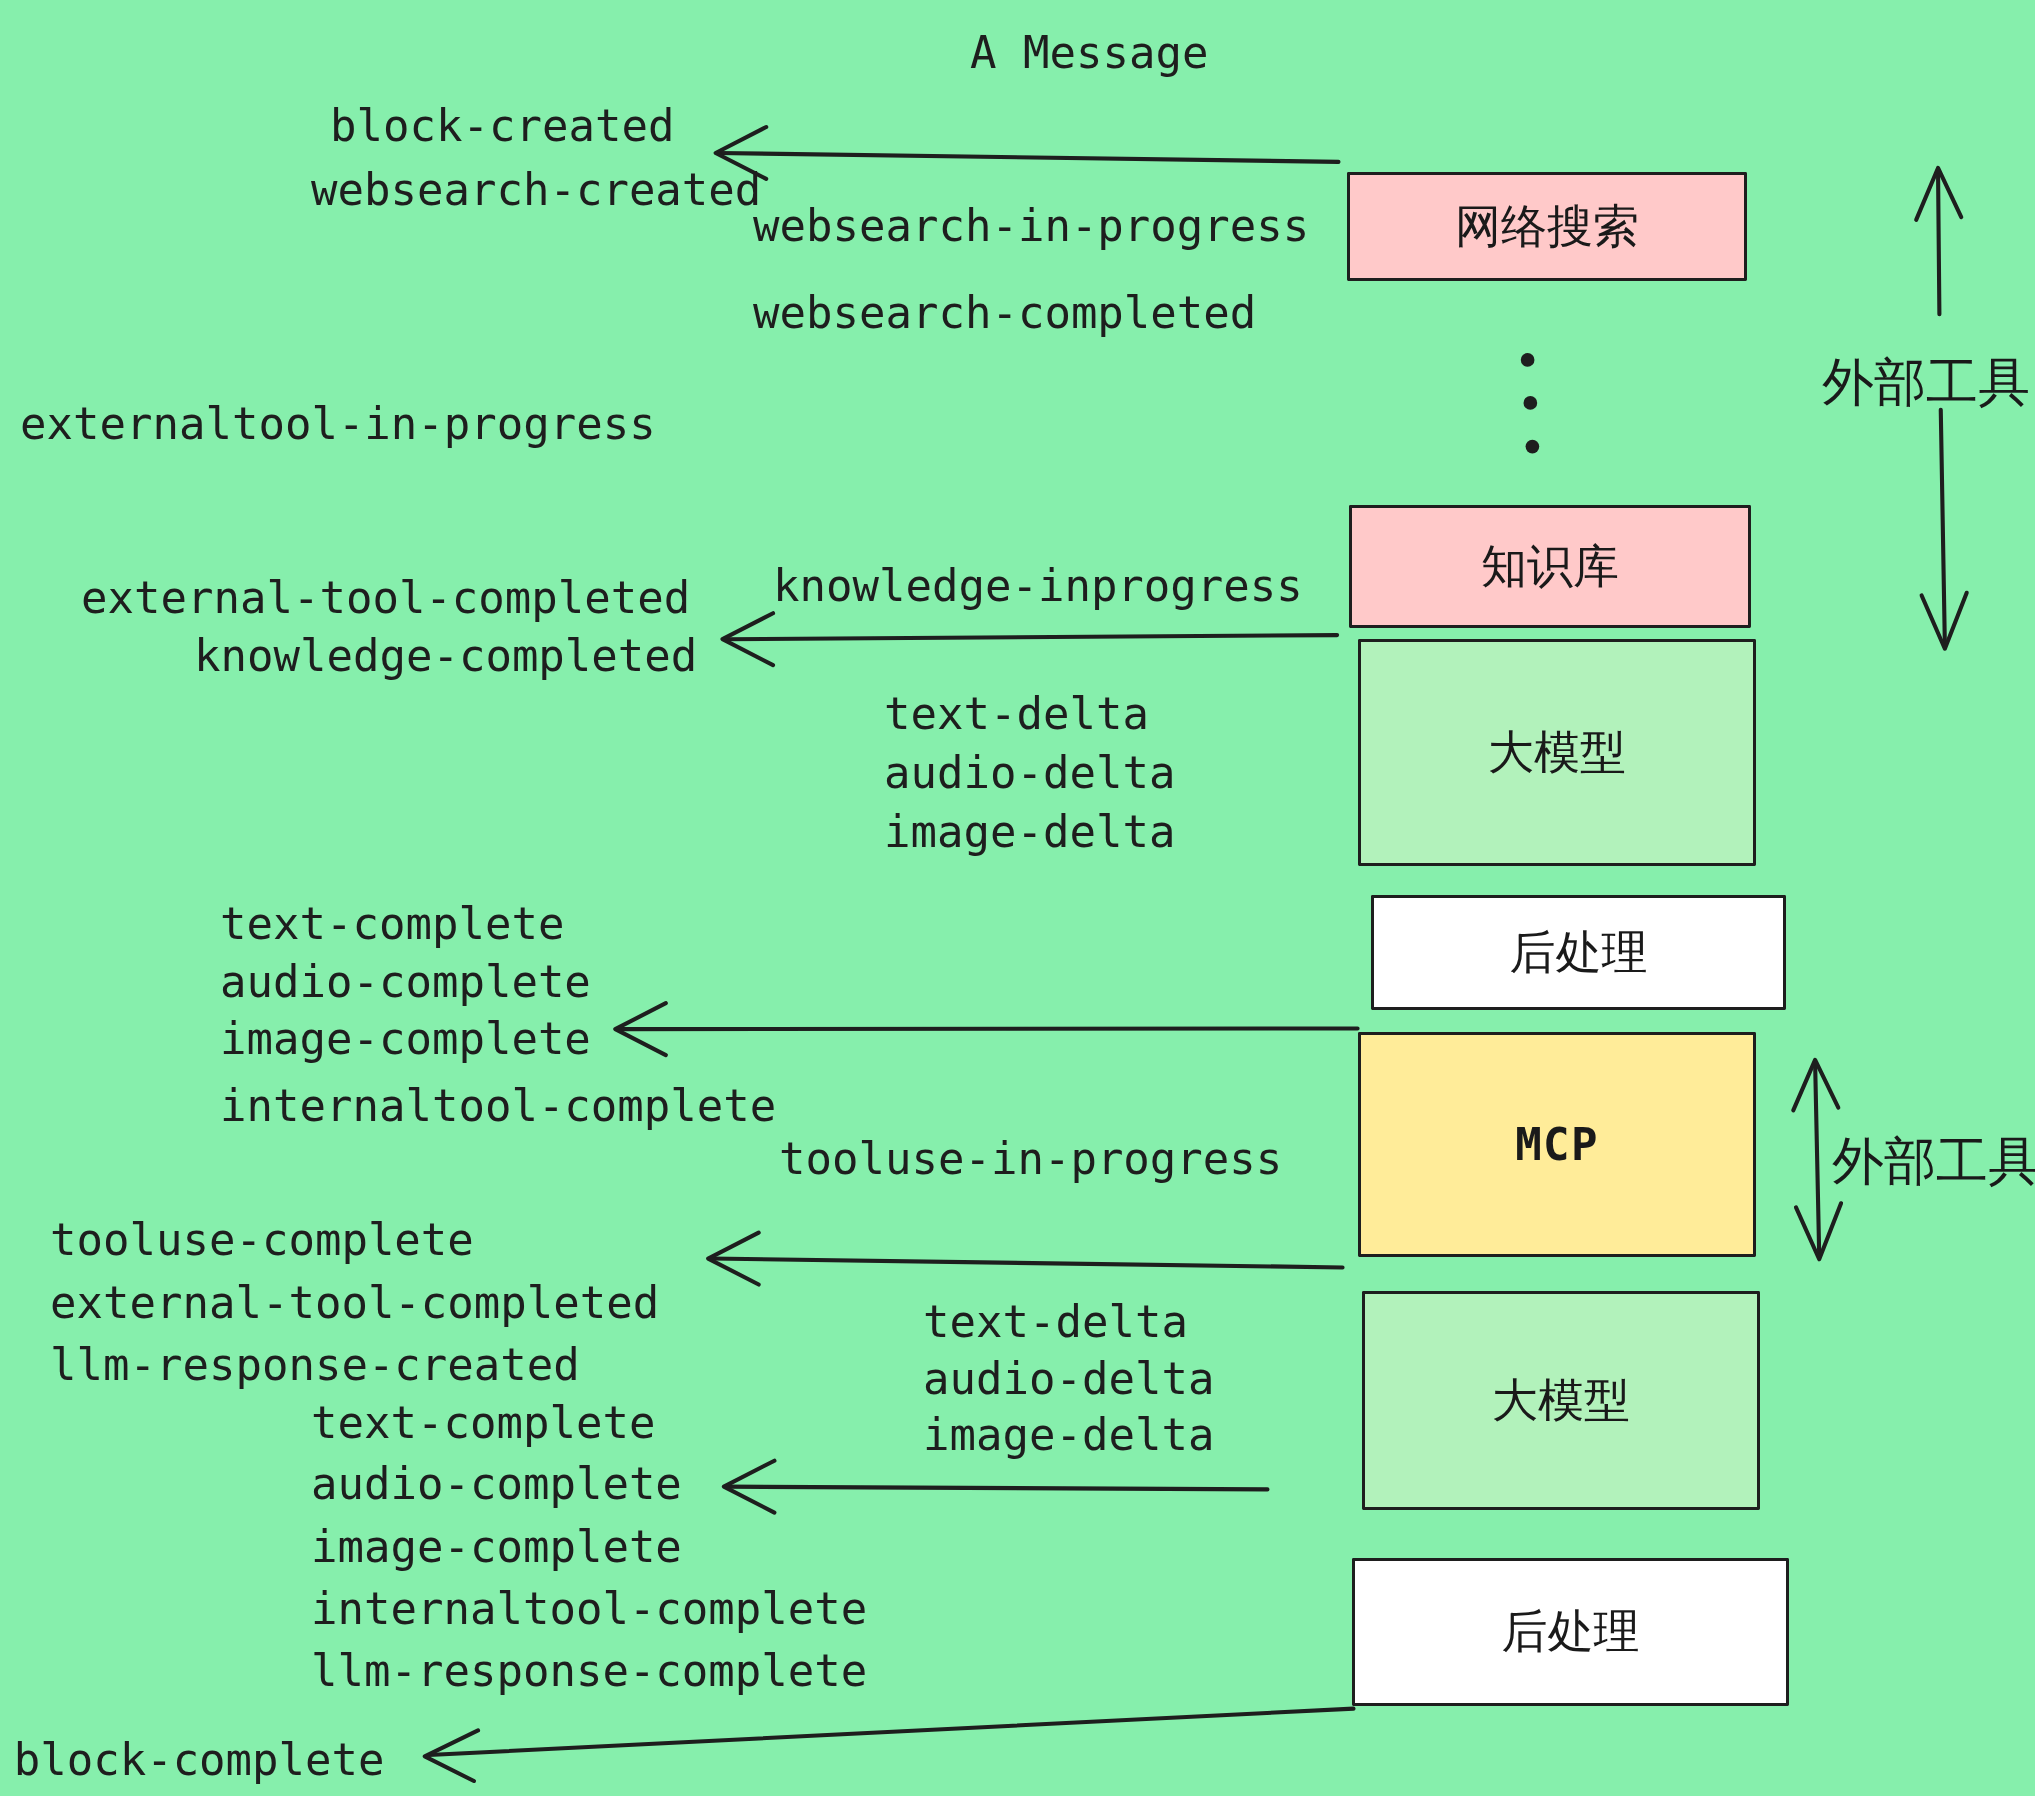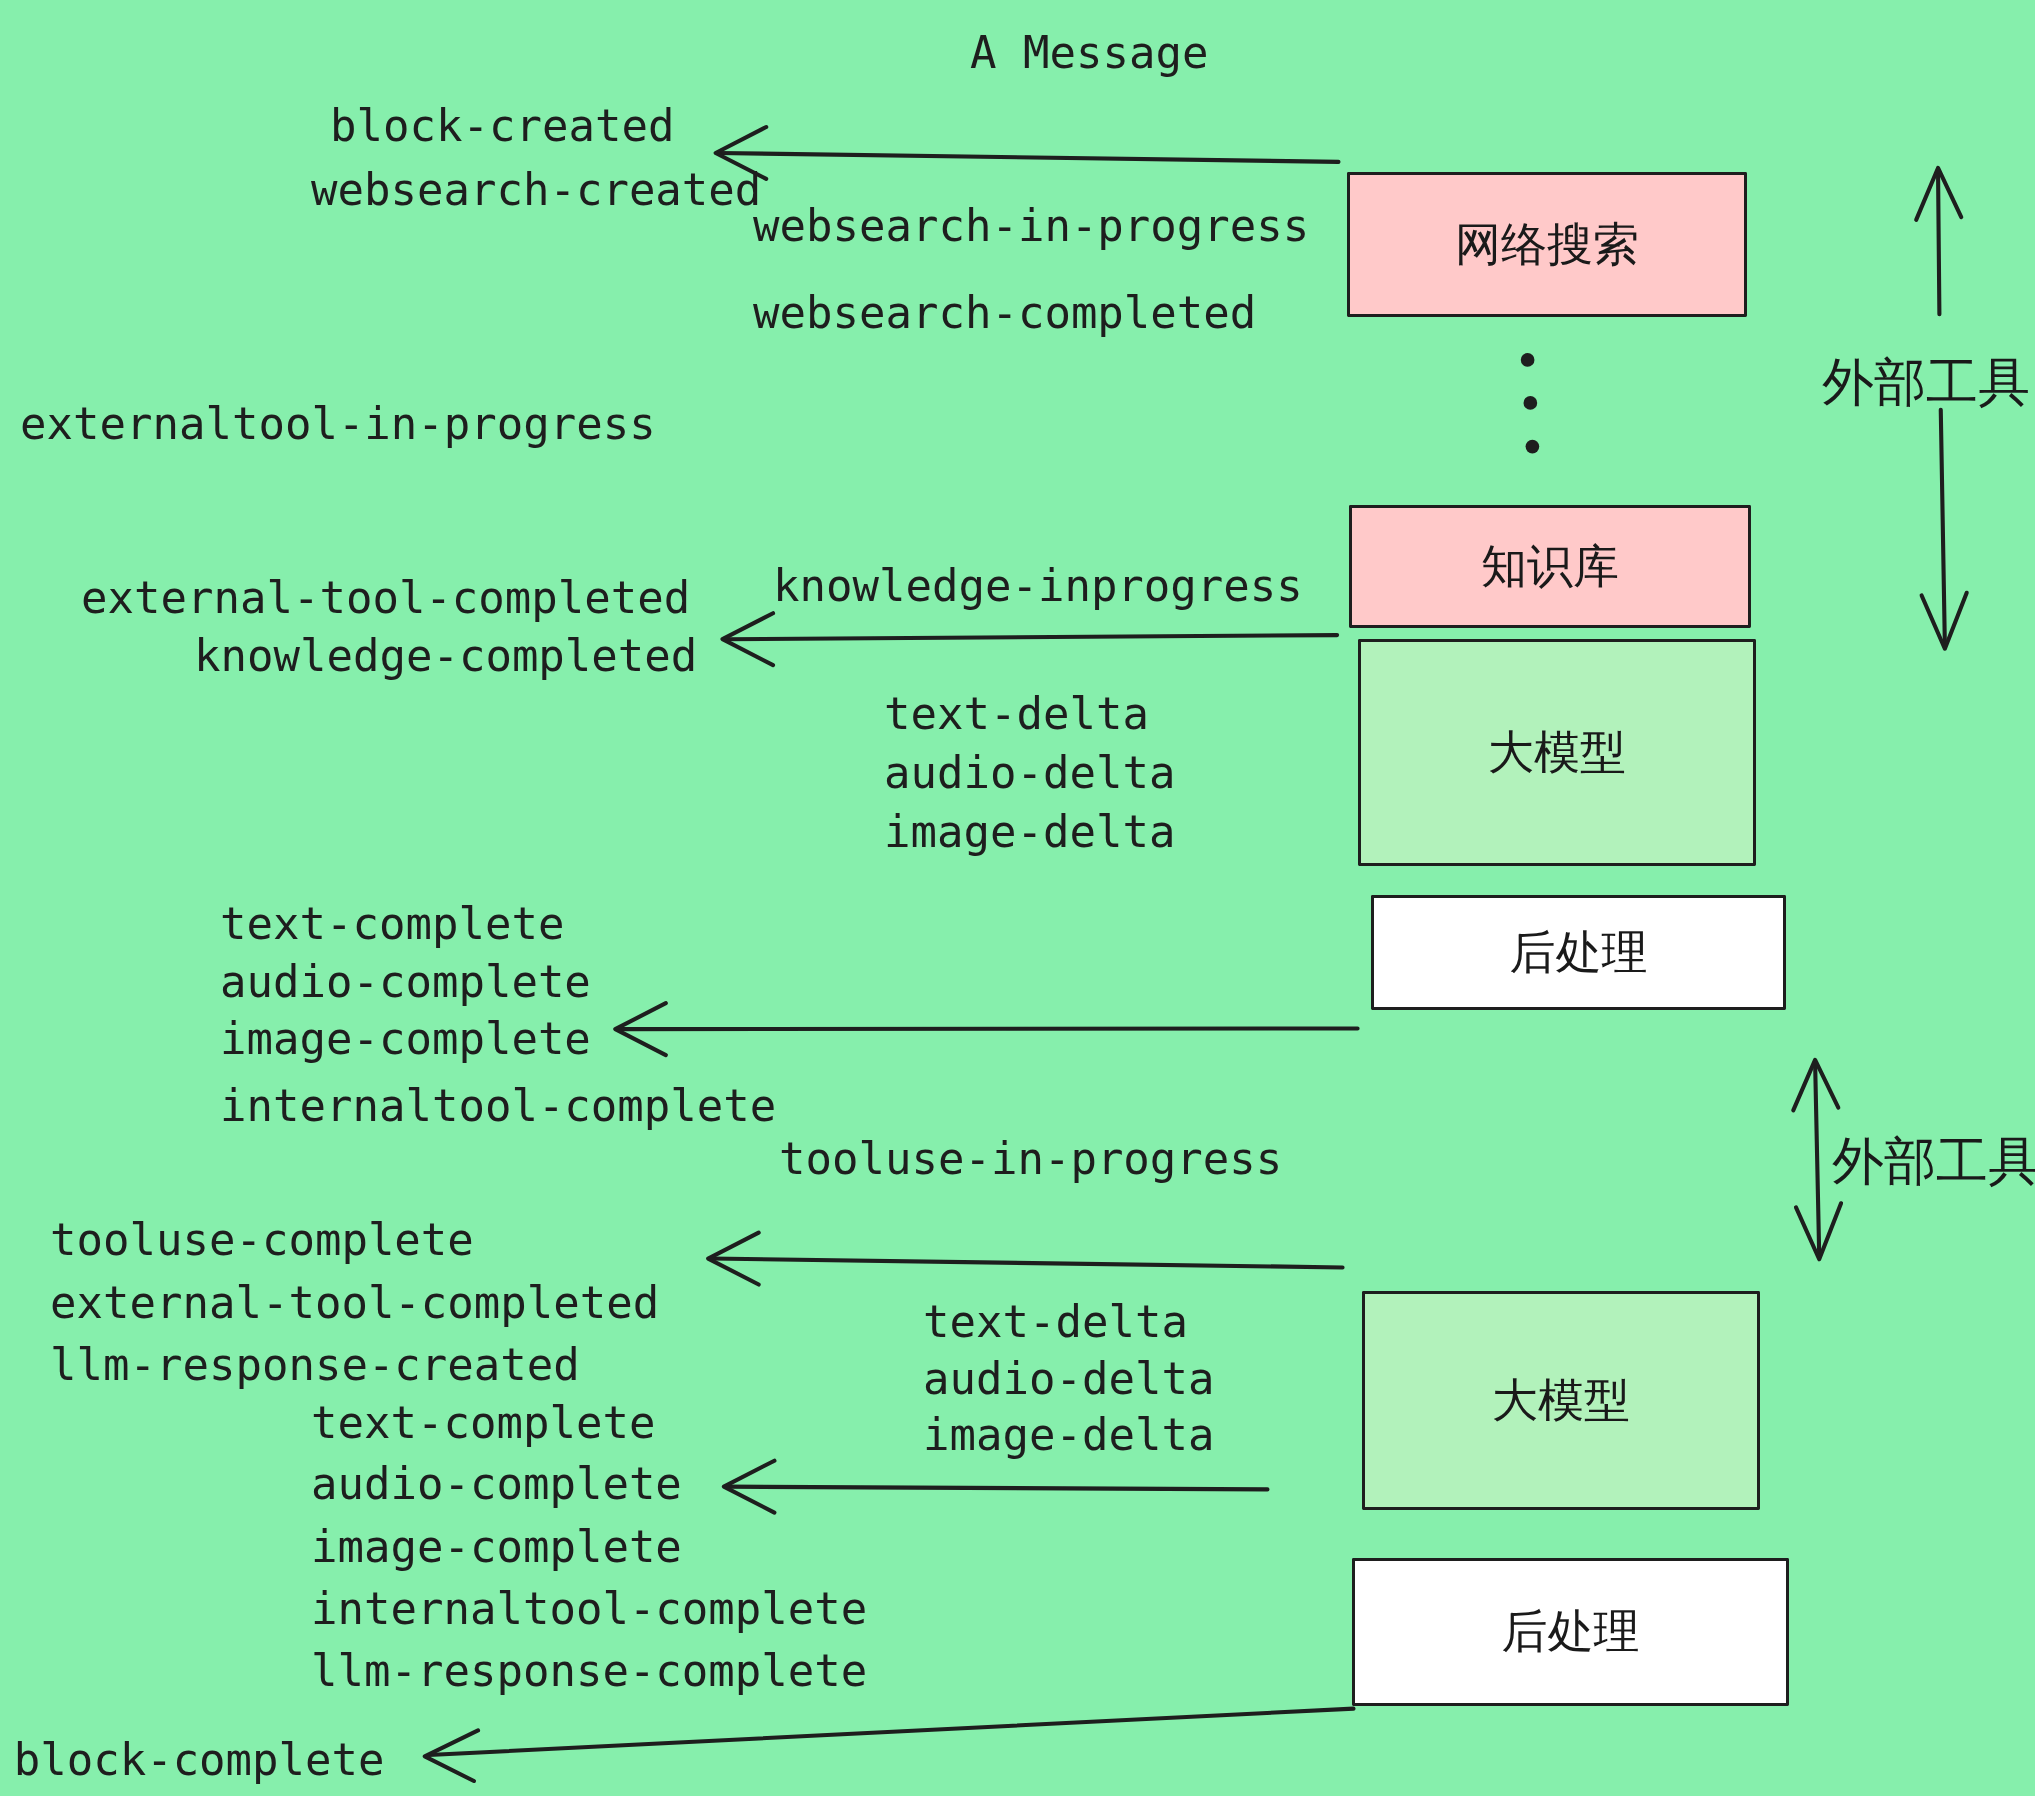--- a/index.html
+++ b/index.html
@@ -96,24 +96,25 @@
   <div class="ev" style="left:923px; top:1411px;">image-delta</div>
 
   <div class="ev" style="left:311px;  top:1399px;">text-complete</div>
   <div class="ev" style="left:311px;  top:1460px;">audio-complete</div>
   <div class="ev" style="left:311px;  top:1523px;">image-complete</div>
   <div class="ev" style="left:311px;  top:1585px;">internaltool-complete</div>
   <div class="ev" style="left:311px;  top:1647px;">llm-response-complete</div>
 
   <div class="ev" style="left:13.7px;   top:1736px;">block-complete</div>
 
-  <div class="box" style="left: 1347px; top: 172px; width: 400px; height: 145px; background: rgb(255, 201, 201);">网络搜索</div>
+  <div class="box" style="left: 1347px; top: 172px; width: 400px; height: 109px; background: rgb(255, 201, 201);">网络搜索</div>
   <div class="box" style="left: 1349px; top: 505px; width: 402px; height: 123px; background: rgb(255, 201, 201);">知识库</div>
   <div class="box" style="left: 1358px; top: 639px; width: 398px; height: 227px; background: rgb(178, 242, 187);">大模型</div>
   <div class="box" style="left: 1371px; top: 895px; width: 415px; height: 115px; background: rgb(255, 255, 255);">后处理</div>
+  <div class="box mcp-font" style="left: 1358px; top: 1032px; width: 398px; height: 225px; background: rgb(255, 236, 153);">MCP</div>
   <div class="box" style="left: 1362px; top: 1291px; width: 398px; height: 219px; background: rgb(178, 242, 187);">大模型</div>
   <div class="box" style="left: 1352px; top: 1558px; width: 437px; height: 148px; background: rgb(255, 255, 255);">后处理</div>
 
   <div class="side-label" style="left:1822px; top:337px;">外部工具</div>
   <div class="side-label" style="left:1832px; top:1116px;">外部工具</div>
 
   <svg class="overlay" viewBox="0 0 2980 2630">
 
     <path d="M1960 237 L1052 224"></path>
     <path d="M1122 186 L1048 224 L1122 262"></path>

